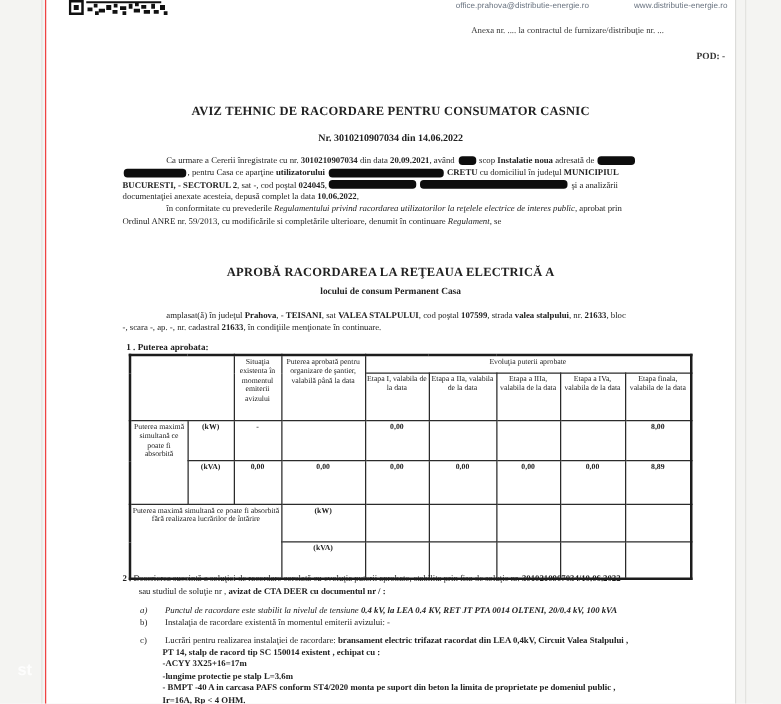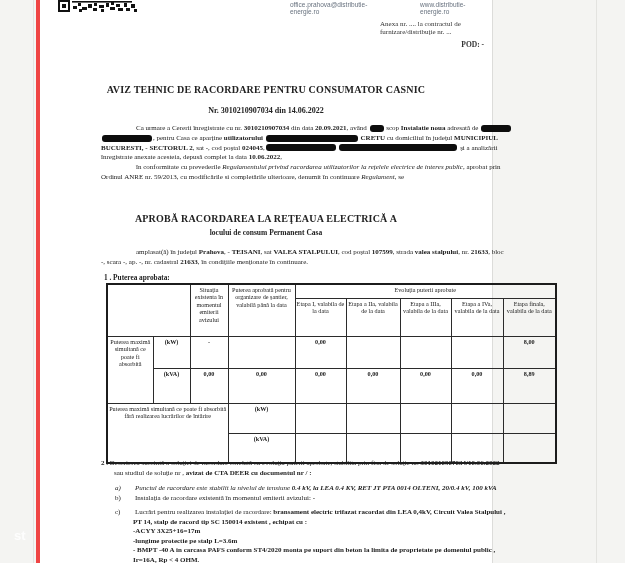--- a/index.html
+++ b/index.html
@@ -4,23 +4,23 @@
 <style>
   html,body{margin:0;padding:0;}
   body{
     width:625px;height:563px;overflow:hidden;position:relative;
     background:#f4f4f2;
     font-family:"Liberation Serif", serif;
     color:#222;
   }
   .edge-line{position:absolute;top:0;bottom:0;width:1px;background:#e3e3e0;}
   .page{
-    position:absolute;left:36px;top:0;width:457px;height:563px;
+    position:absolute;left:36px;top:0;width:553px;height:563px;
     background:#ffffff;
-    border-left:4px solid #ef4444;border-right:1px solid #dcdcda;
+    border-left:1px solid #ef4444;border-right:1px solid #dcdcda;
     box-sizing:border-box;
   }
   .abs{position:absolute;}
   .b{font-weight:bold;}
   .i{font-style:italic;}
   .redact{
     display:inline-block;height:7px;background:#0d0d0d;
     border-radius:3px;vertical-align:middle;margin:0 1px;
   }
   
@@ -123,21 +123,21 @@
   <div class="annex">Anexa nr. .... la contractul de furnizare/distribuţie nr. ...</div>
   <div class="pod">POD: -</div>
 
   <div class="abs center title">AVIZ TEHNIC DE RACORDARE PENTRU CONSUMATOR CASNIC</div>
   <div class="abs center subtitle">Nr. 3010210907034 din 14.06.2022</div>
 
   <div class="abs para intro">
     <div class="line ind"><span>Ca urmare a Cererii înregistrate cu nr. </span><span class="b">3010210907034</span><span> din data </span><span class="b">20.09.2021</span><span>, având </span><span class="redact" style="width: 14px;"></span><span> scop </span><span class="b">Instalatie noua</span><span> adresată de </span><span class="redact" style="width: 30px;"></span></div>
     <div class="line"><span class="redact" style="width: 50px;"></span><span>, pentru Casa ce aparţine </span><span class="b">utilizatorului </span><span class="redact" style="width: 92px;"></span><span> </span><span class="b">CRETU</span><span> cu domiciliul în    judeţul </span><span class="b">MUNICIPIUL</span></div>
     <div class="line"><span class="b">BUCURESTI, - SECTORUL 2</span><span>, sat -, cod poştal </span><span class="b">024045</span><span>,</span><span class="redact" style="width: 70px;"></span><span> </span><span class="redact" style="width: 118px;"></span><span> şi a analizării</span></div>
-    <div class="line"><span>înregistrate anexate acesteia, depusă complet la data </span><span class="b">10.06.2022</span><span>,</span></div>
+    <div class="line"><span>documentaţiei anexate acesteia, depusă complet la data </span><span class="b">10.06.2022</span><span>,</span></div>
     <div class="line ind"><span>în conformitate cu prevederile </span><span class="i">Regulamentului privind racordarea utilizatorilor la reţelele electrice de interes public</span><span>, aprobat prin</span></div>
     <div class="line"><span>Ordinul ANRE nr. 59/2013, cu modificările si completările ulterioare, denumit în continuare </span><span class="i">Regulament</span><span>, se</span></div>
   </div>
 
   <div class="abs center h2sub">locului de consum Permanent Casa</div>
   <div class="abs center h2">APROBĂ RACORDAREA LA REŢEAUA ELECTRICĂ A</div>
 
   <div class="abs para loc">
     <div class="line ind"><span>amplasat(ă) în judeţul </span><span class="b">Prahova</span><span>, - </span><span class="b">TEISANI</span><span>, sat </span><span class="b">VALEA STALPULUI</span><span>, cod poştal </span><span class="b">107599</span><span>, strada </span><span class="b">valea stalpului</span><span>, nr. </span><span class="b">21633</span><span>, bloc</span></div>
     <div class="line"><span>-, scara -, ap. -, nr. cadastral </span><span class="b">21633</span><span>, în condiţiile menţionate în continuare.</span></div>

